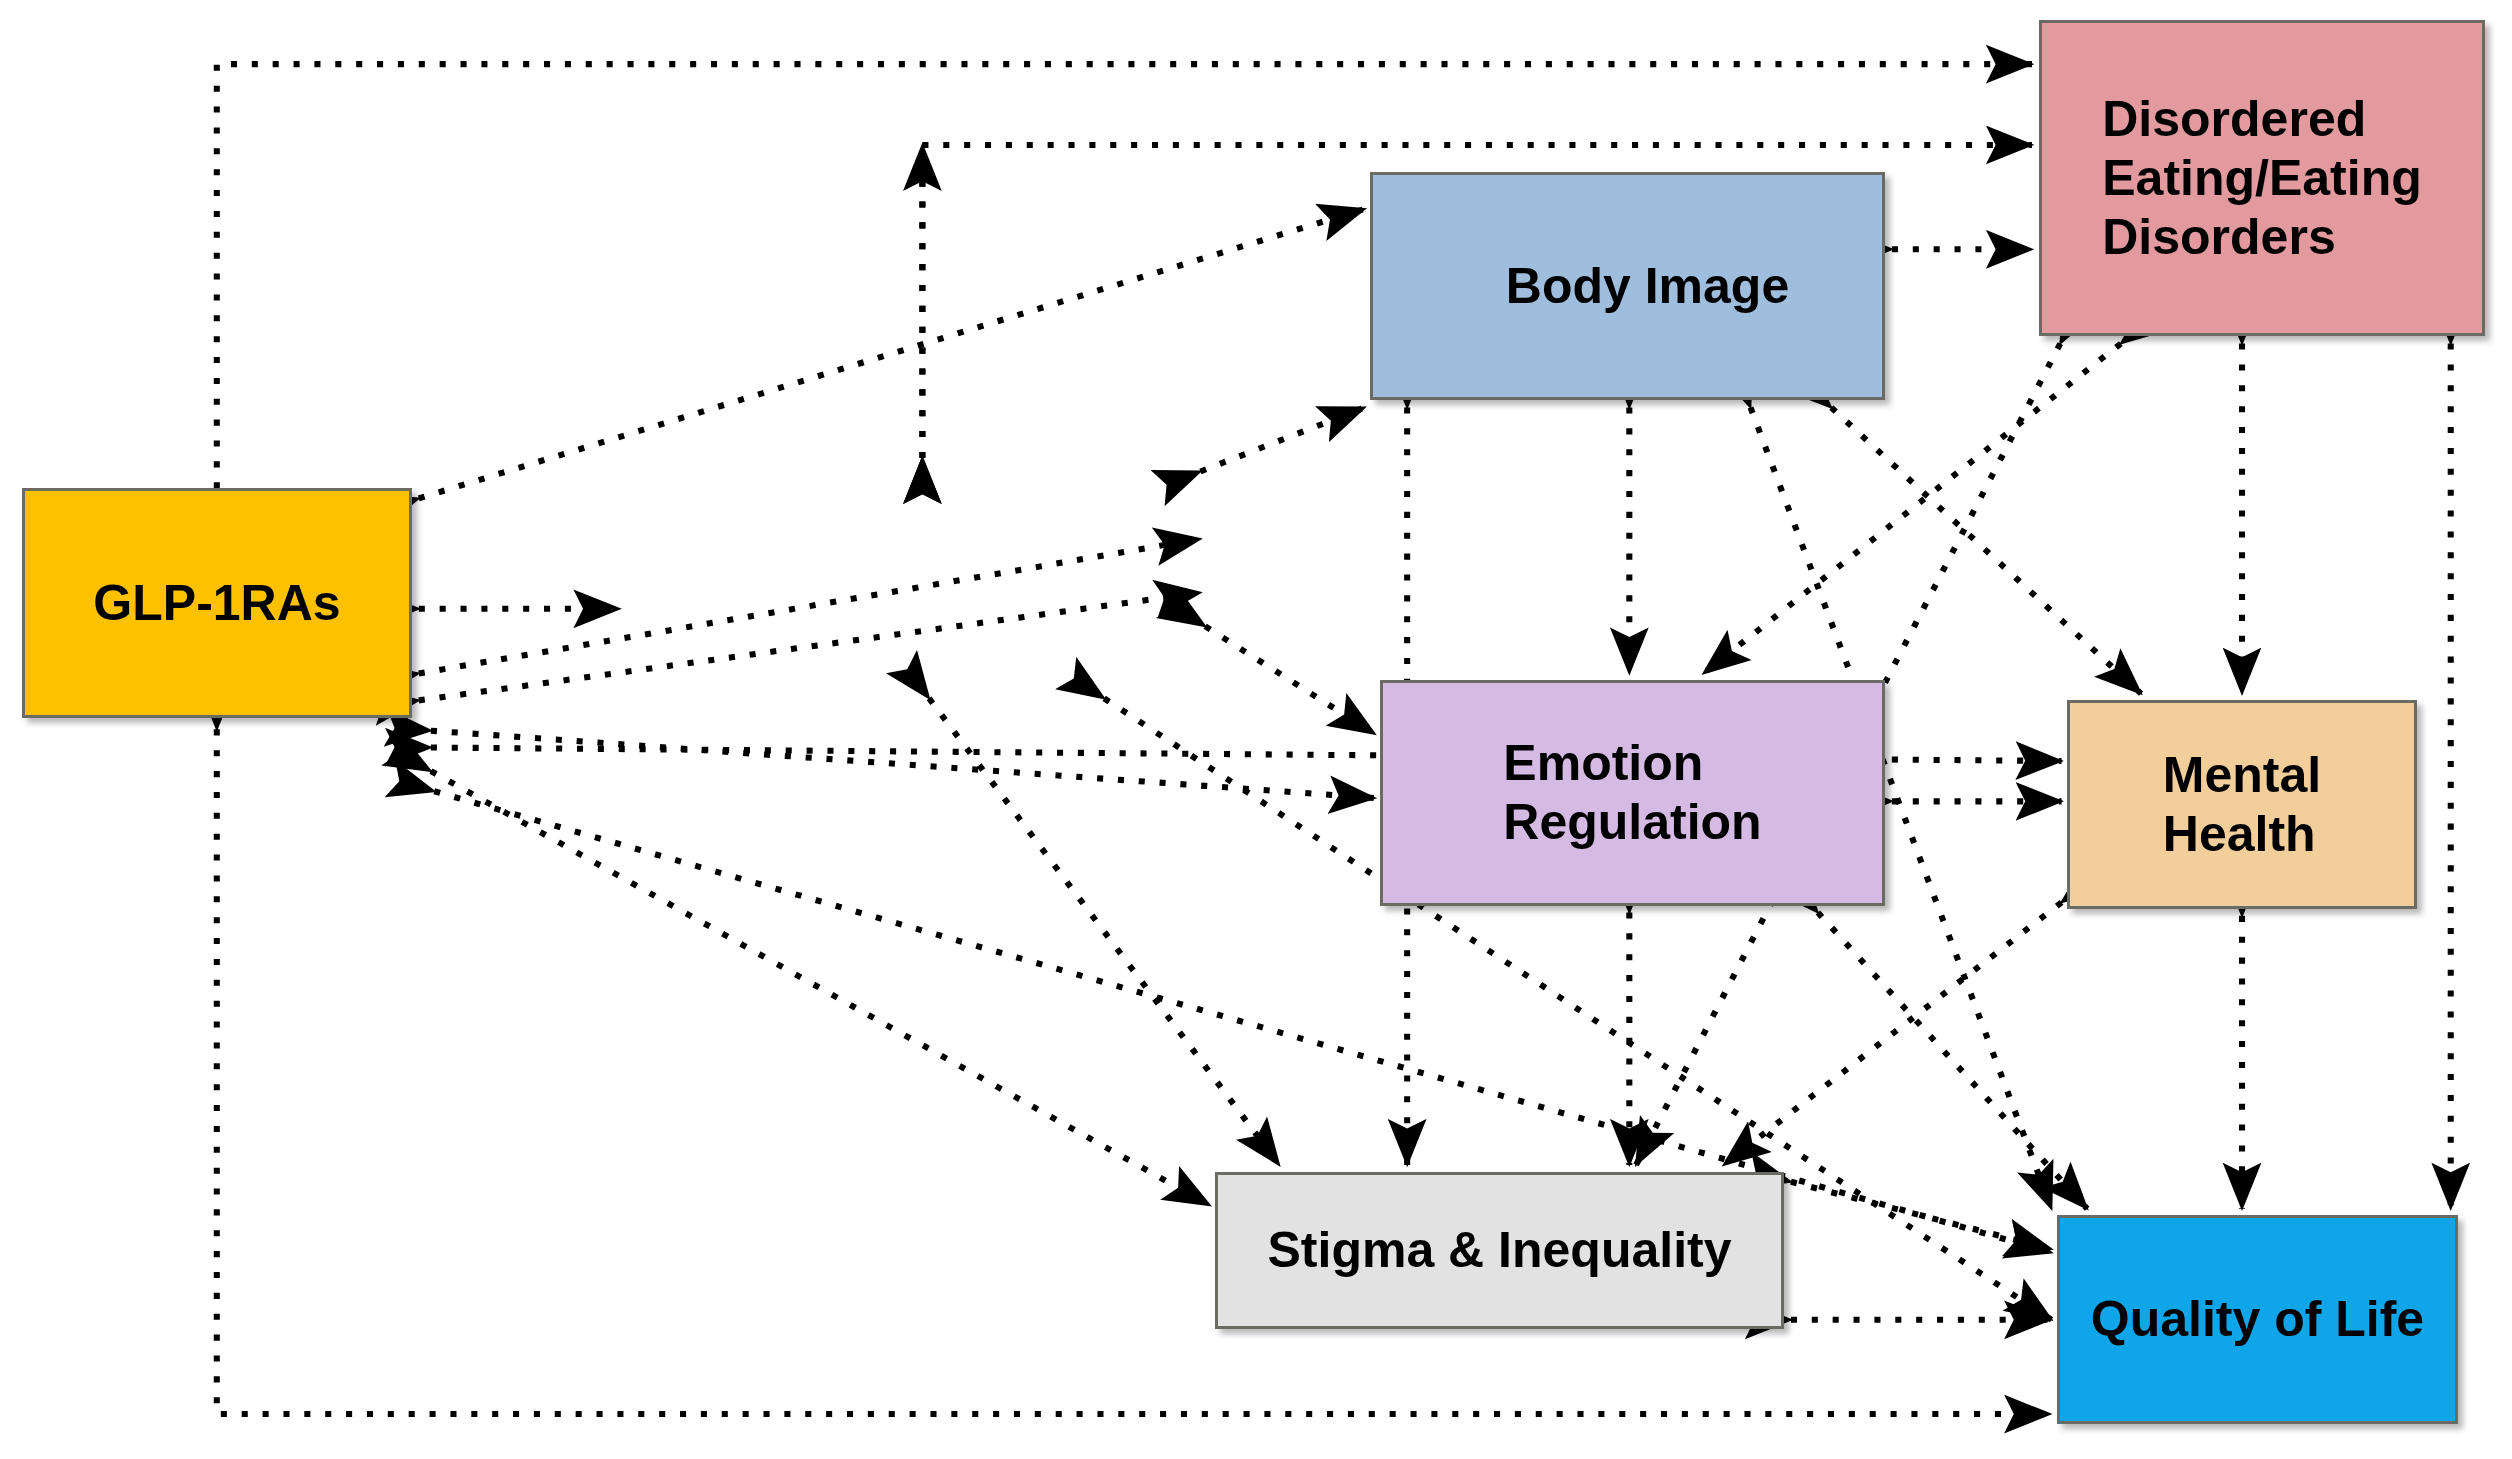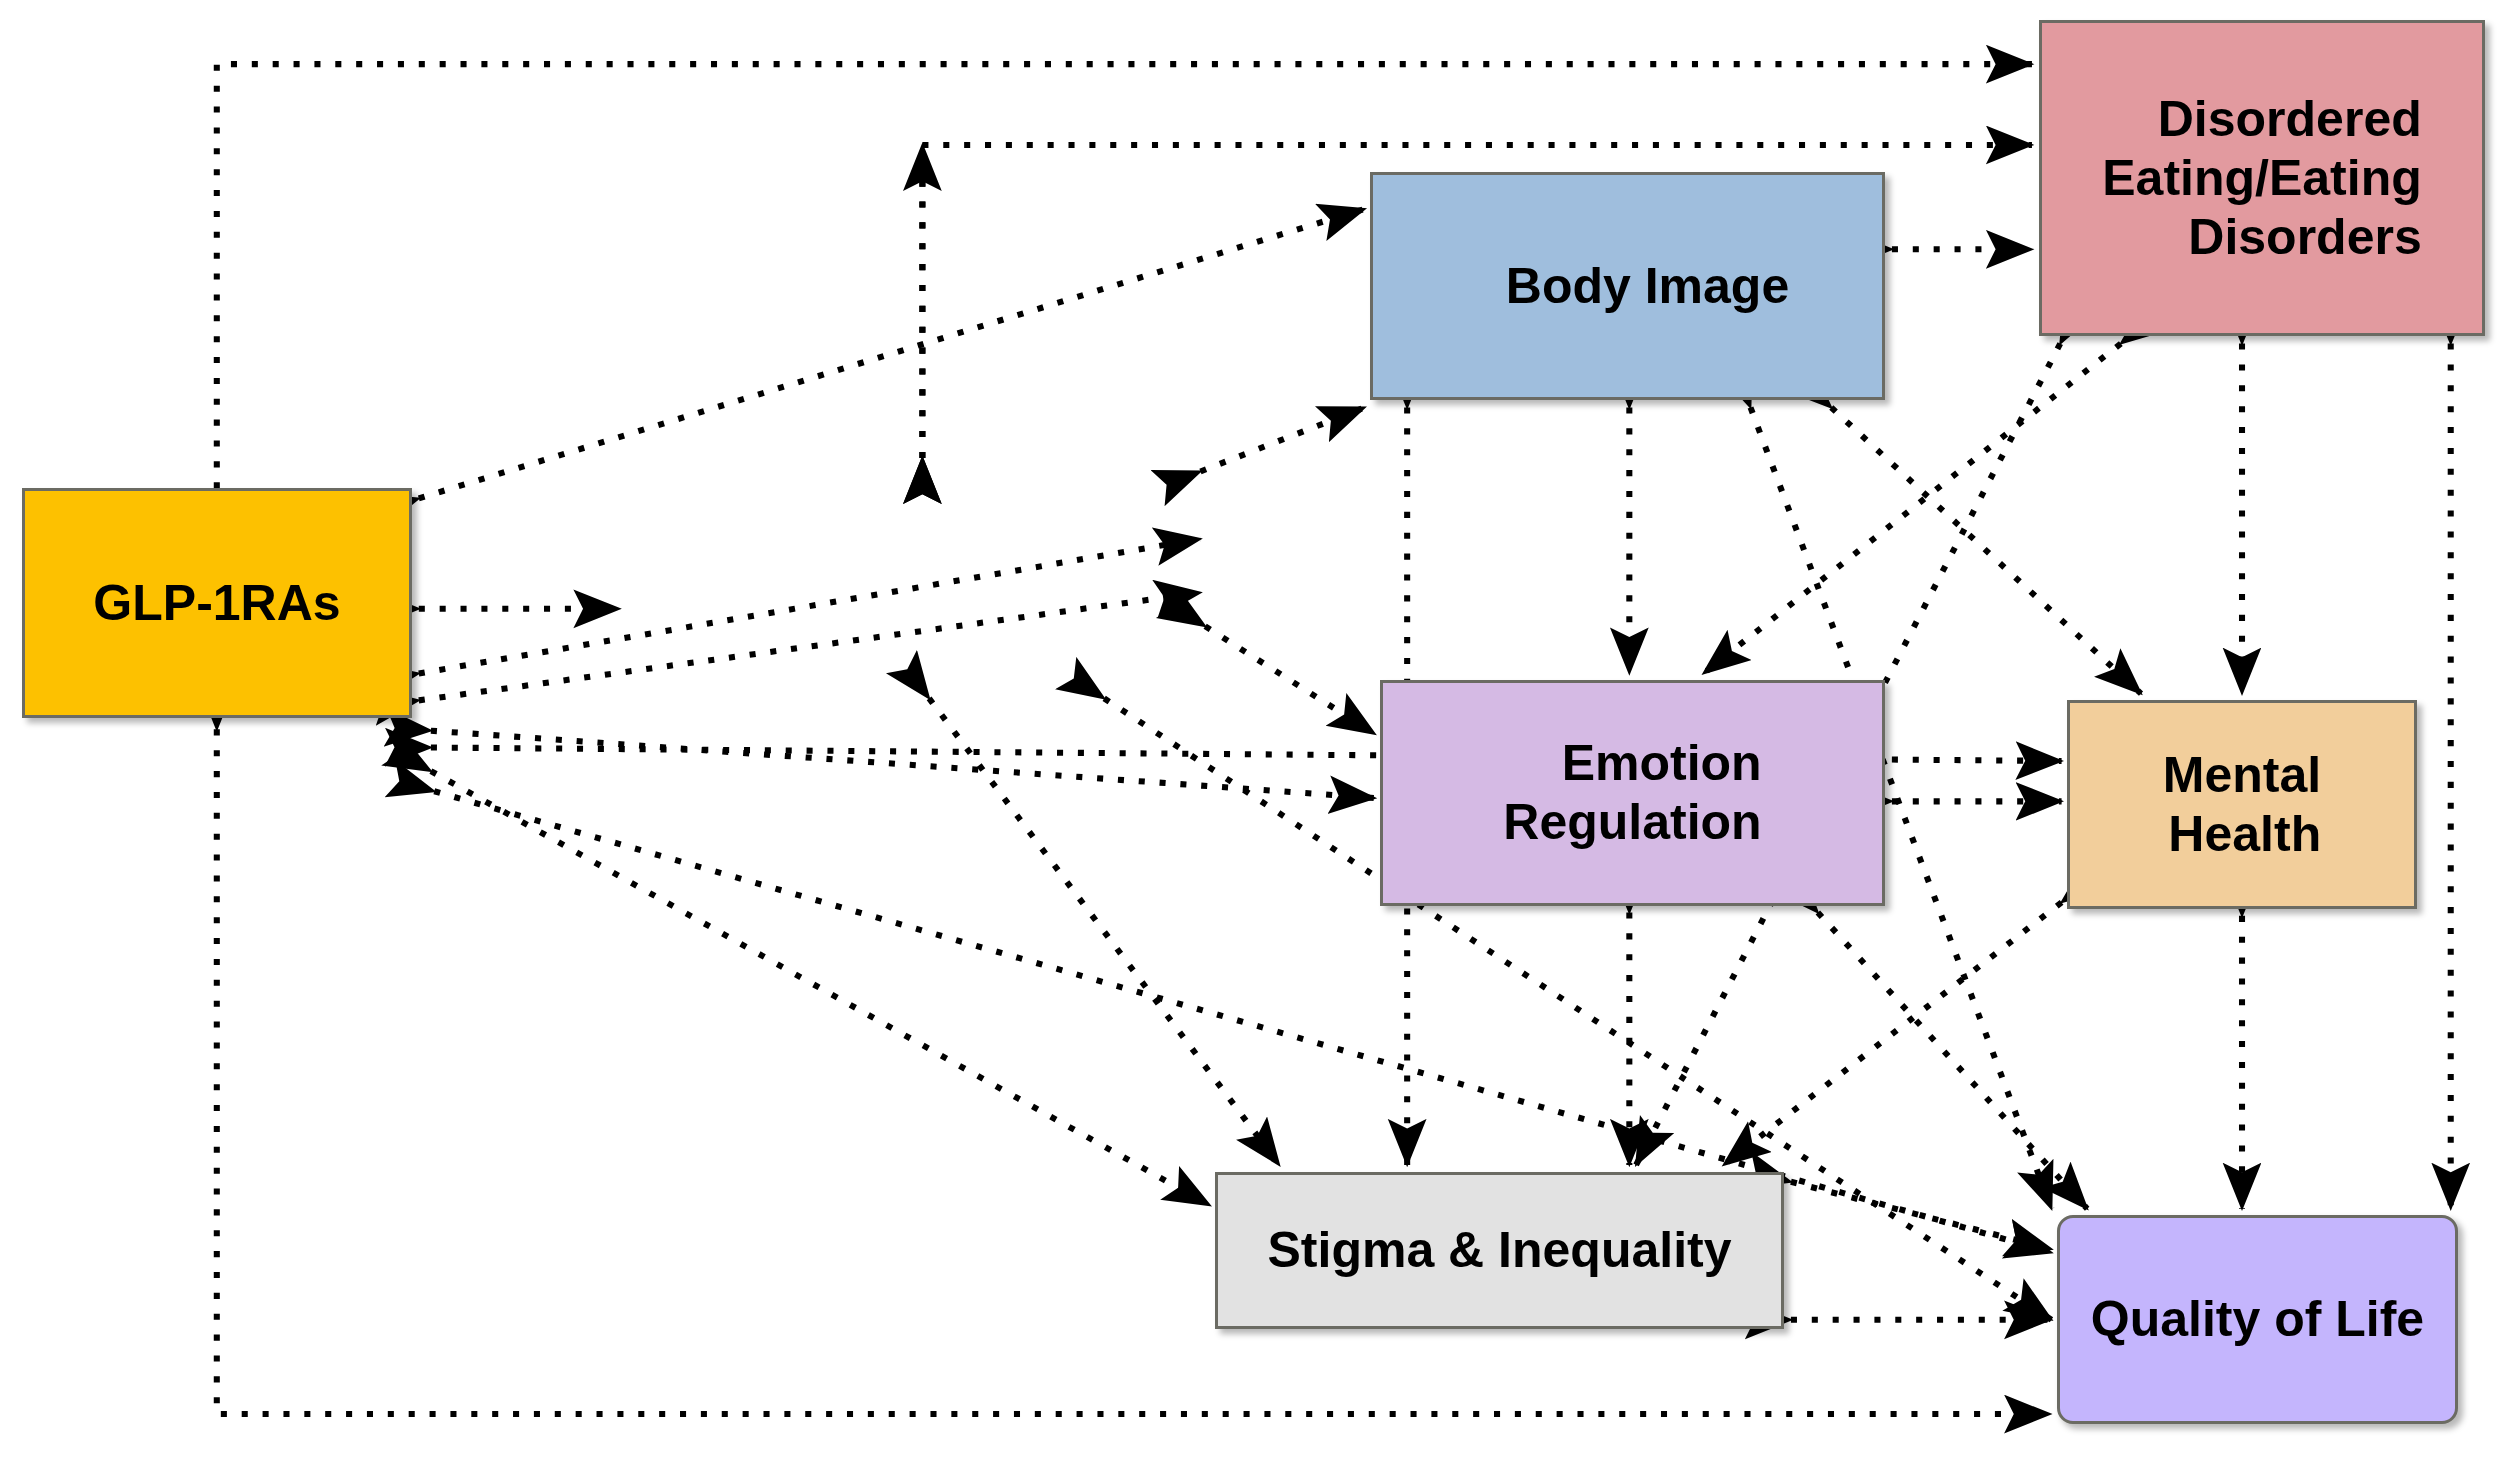--- a/index.html
+++ b/index.html
@@ -1,20 +1,20 @@
 <!DOCTYPE html>
 <html style="font-size:10.8px"><head>
 <meta charset="utf-8">
 <style>
   html,body{margin:0;padding:0;background:#ffffff;}
   #stage{position:relative;width:2512px;height:1460px;background:#ffffff;overflow:hidden;
          font-family:"Liberation Sans","DejaVu Sans",sans-serif;}
   #edges{position:absolute;left:0;top:0;width:2512px;height:1460px;}
   .node{position:absolute;box-sizing:border-box;border:3.4px solid #6b6b63;
-        display:flex;align-items:center;justify-content:center;text-align:right;
+        display:flex;align-items:center;justify-content:center;text-align:left;
         font-weight:bold;color:#000;line-height:1.18;
         box-shadow:4.7px 4.7px 6px rgba(0,0,0,0.28);}
   .node span{display:block;padding:0 6.7px;white-space:pre-line;}
   #n-glp{left:22px;top:472px;width:390px;height:230px;background:#FDC100;font-size:50px;margin-top:16px;}
   #n-app{left:626px;top:463px;width:568px;height:228px;background:#CDE7CD;font-size:50px;}
   #n-body{left:1370px;top:172px;width:515px;height:228px;background:#9FBEDD;font-size:50px;padding-left:40px;}
   #n-ded{left:2039px;top:20px;width:446px;height:316px;background:#E29A9F;font-size:50px;}
   #n-emo{left:1380px;top:680px;width:505px;height:226px;background:#D5BAE4;font-size:50px;}
   #n-mh{left:2067px;top:700px;width:350px;height:209px;background:#F2CE9B;font-size:50px;}
   #n-stig{left:1215px;top:1172px;width:569px;height:157px;background:#E2E2E2;font-size:50px;}
@@ -114,18 +114,18 @@
     <span>Emotion
 Regulation</span>
   </div>
   <div class="node" id="n-mh" style="background: rgb(242, 206, 155);">
     <span>Mental
 Health</span>
   </div>
   <div class="node" id="n-stig" style="background: rgb(226, 226, 226);">
     <span>Stigma &amp; Inequality</span>
   </div>
-  <div class="node" id="n-qol" style="background: #c4b5fd; border-radius: 16px;">
+  <div class="node" id="n-qol" style="background: #0ea5e9;">
     <span>Quality of Life</span>
   </div>
 
 </div>
 
 
 </body></html>

